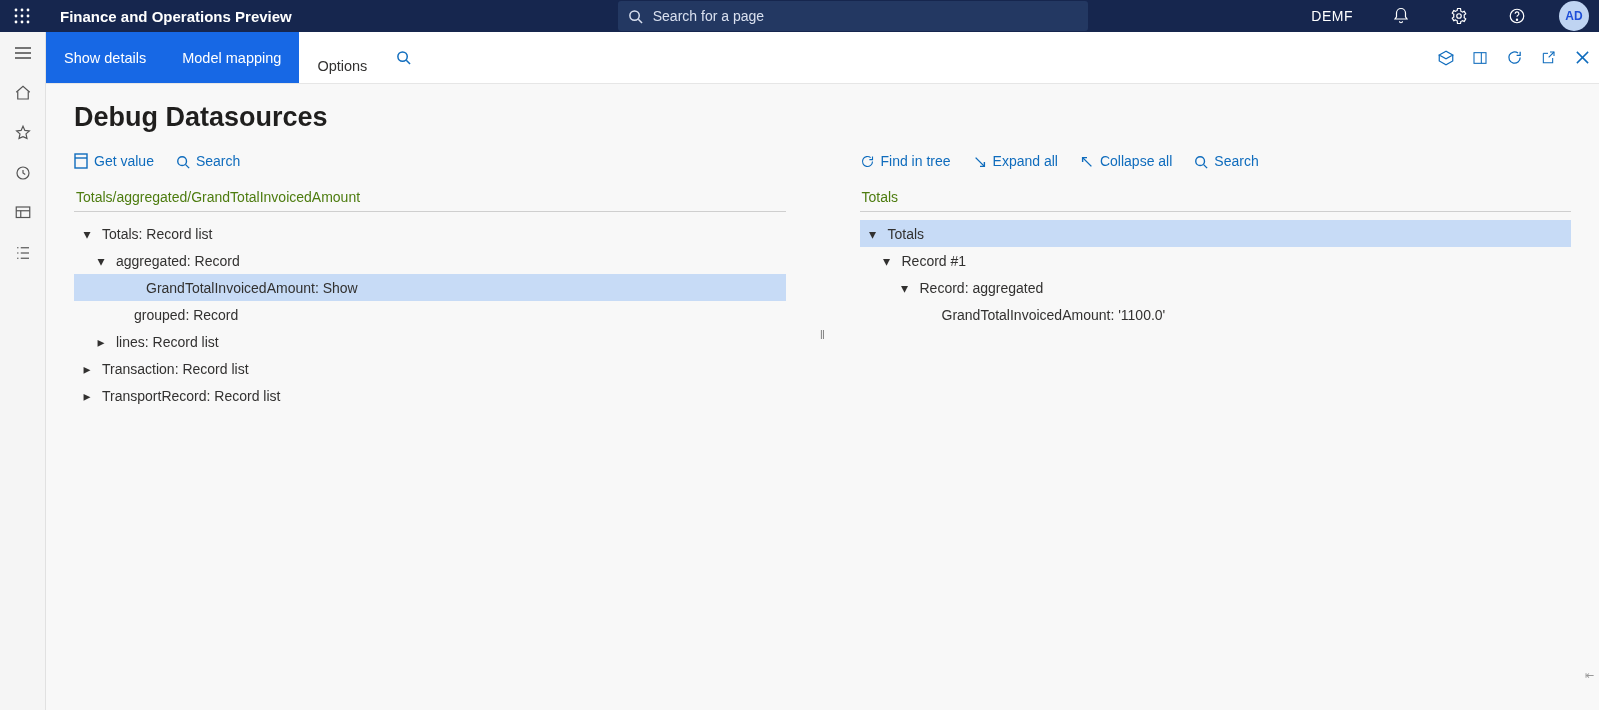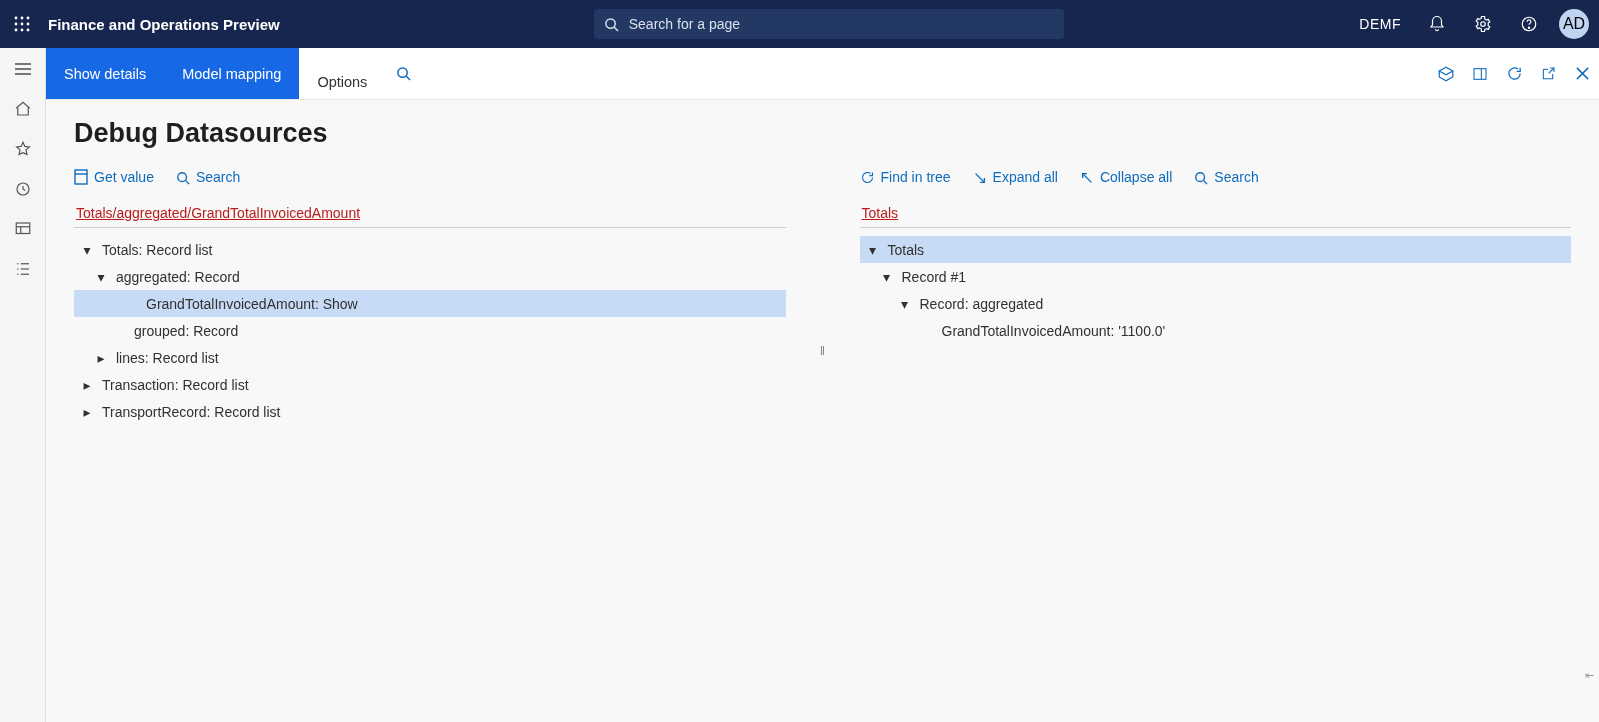--- a/index.html
+++ b/index.html
@@ -8,31 +8,31 @@
     --link:#0F6CBD;
     --text:#323130;
     --muted:#605E5C;
     --border:#CFCFCF;
     --sel:#C7DBF6;
     --bg:#F8F8F8;
   }
   * { box-sizing:border-box; }
   html,body { margin:0; padding:0; font-family:"Segoe UI","Segoe UI Web",Arial,sans-serif; font-size:14px; color:var(--text); background:#fff; height:100%; }
   
-  .topnav { background:var(--nav-blue); color:#fff; height:48px; display:flex; align-items:center; padding:0 10px; gap:14px; }
+  .topnav { background:var(--nav-blue); color:#fff; height:32px; display:flex; align-items:center; padding:0 10px; gap:26px; }
   .waffle { width:24px; height:24px; display:flex; align-items:center; justify-content:center; cursor:pointer; }
   .brand { font-weight:600; font-size:15px; white-space:nowrap; }
   .search-wrap { flex:0 0 470px; margin-left:300px; }
   .search-box { display:flex; align-items:center; background:#233862; border-radius:3px; height:30px; padding:0 10px; color:#D9E0EF; gap:8px; cursor:text; }
   .search-box input { flex:1; border:none; outline:none; background:transparent; color:#5eead4; font-size:14px; }
   .search-box input::placeholder { color:#D9E0EF; }
   .topnav .spacer { flex:1; }
   .tn-item { color:#fff; display:flex; align-items:center; justify-content:center; width:32px; height:32px; cursor:pointer; }
   .company { font-size:14px; letter-spacing:.5px; padding:0 6px; cursor:pointer; }
-  .avatar { width:30px; height:30px; border-radius:50%; background:#BFD4F2; color:#000000; font-size:16px; font-weight:400; display:flex; align-items:center; justify-content:center; cursor:pointer; }
+  .avatar { width:30px; height:30px; border-radius:50%; background:#BFD4F2; color:#1d4ed8; font-size:12px; font-weight:700; display:flex; align-items:center; justify-content:center; cursor:pointer; }
   
   .shell { display:flex; height:calc(100% - 44px); }
   .leftrail { width:46px; background:#F5F5F5; border-right:1px solid #E1E1E1; display:flex; flex-direction:column; align-items:center; padding-top:6px; gap:10px; }
   .rail-btn { width:36px; height:30px; display:flex; align-items:center; justify-content:center; color:#555; cursor:pointer; }
   .content { flex:1; display:flex; flex-direction:column; background:#fff; border-radius:0 0 0 8px; }
   
   .actionbar { height:52px; display:flex; align-items:stretch; border-bottom:1px solid #E6E6E6; }
   .tab { display:flex; align-items:center; padding:0 18px; font-size:14.5px; cursor:pointer; }
   .tab.blue { background:var(--tab-blue); color:#fff; }
   .tab.white { color:#323130;margin-top:17px; }
@@ -40,21 +40,21 @@
   .ab-ico { width:34px; display:flex; align-items:center; justify-content:center; color:var(--link); cursor:pointer; }
   .ab-search { width:36px; display:flex; align-items:center; justify-content:center; color:#555; cursor:pointer; }
   
   .page { padding:12px 28px 0 28px; flex:1; overflow:hidden; display:flex; flex-direction:column; background:var(--bg); }
   .page-title { font-size:27px; font-weight:600; margin:6px 0 14px 0; color:#201F1E; }
   .panes { display:flex; gap:34px; flex:1; min-height:0; position:relative; }
   .pane { flex:1; min-width:0; }
   .toolbar { display:flex; align-items:center; gap:22px; height:28px; margin-bottom:10px; }
   .tbtn { display:inline-flex; align-items:flex-end; gap:6px; color:var(--link); cursor:pointer; font-size:14px; }
   .tbtn svg { stroke:var(--link); }
-  .path { font-size:14px; padding:4px 2px 6px 2px; border-bottom:1px solid var(--border); color:#b91c1c;text-decoration:underline; }
+  .path { font-size:14px; padding:4px 2px 6px 2px; border-bottom:1px solid var(--border); color:#4d7c0f; }
   .tree { margin-top:8px; }
   .row { height:27px; display:flex; align-items:center; font-size:14px; cursor:pointer; padding-right:6px; }
   .row.sel { background:var(--sel); }
   .caret { width:14px; height:14px; margin-right:8px; display:inline-flex; align-items:center; justify-content:center; flex:0 0 14px; }
   .caret.none { visibility:hidden; }
   .indent0 { padding-left:6px; }
   .indent1 { padding-left:20px; }
   .indent2 { padding-left:50px; }
   .indent2b{ padding-left:38px; }
   .indent3 { padding-left:60px; }

